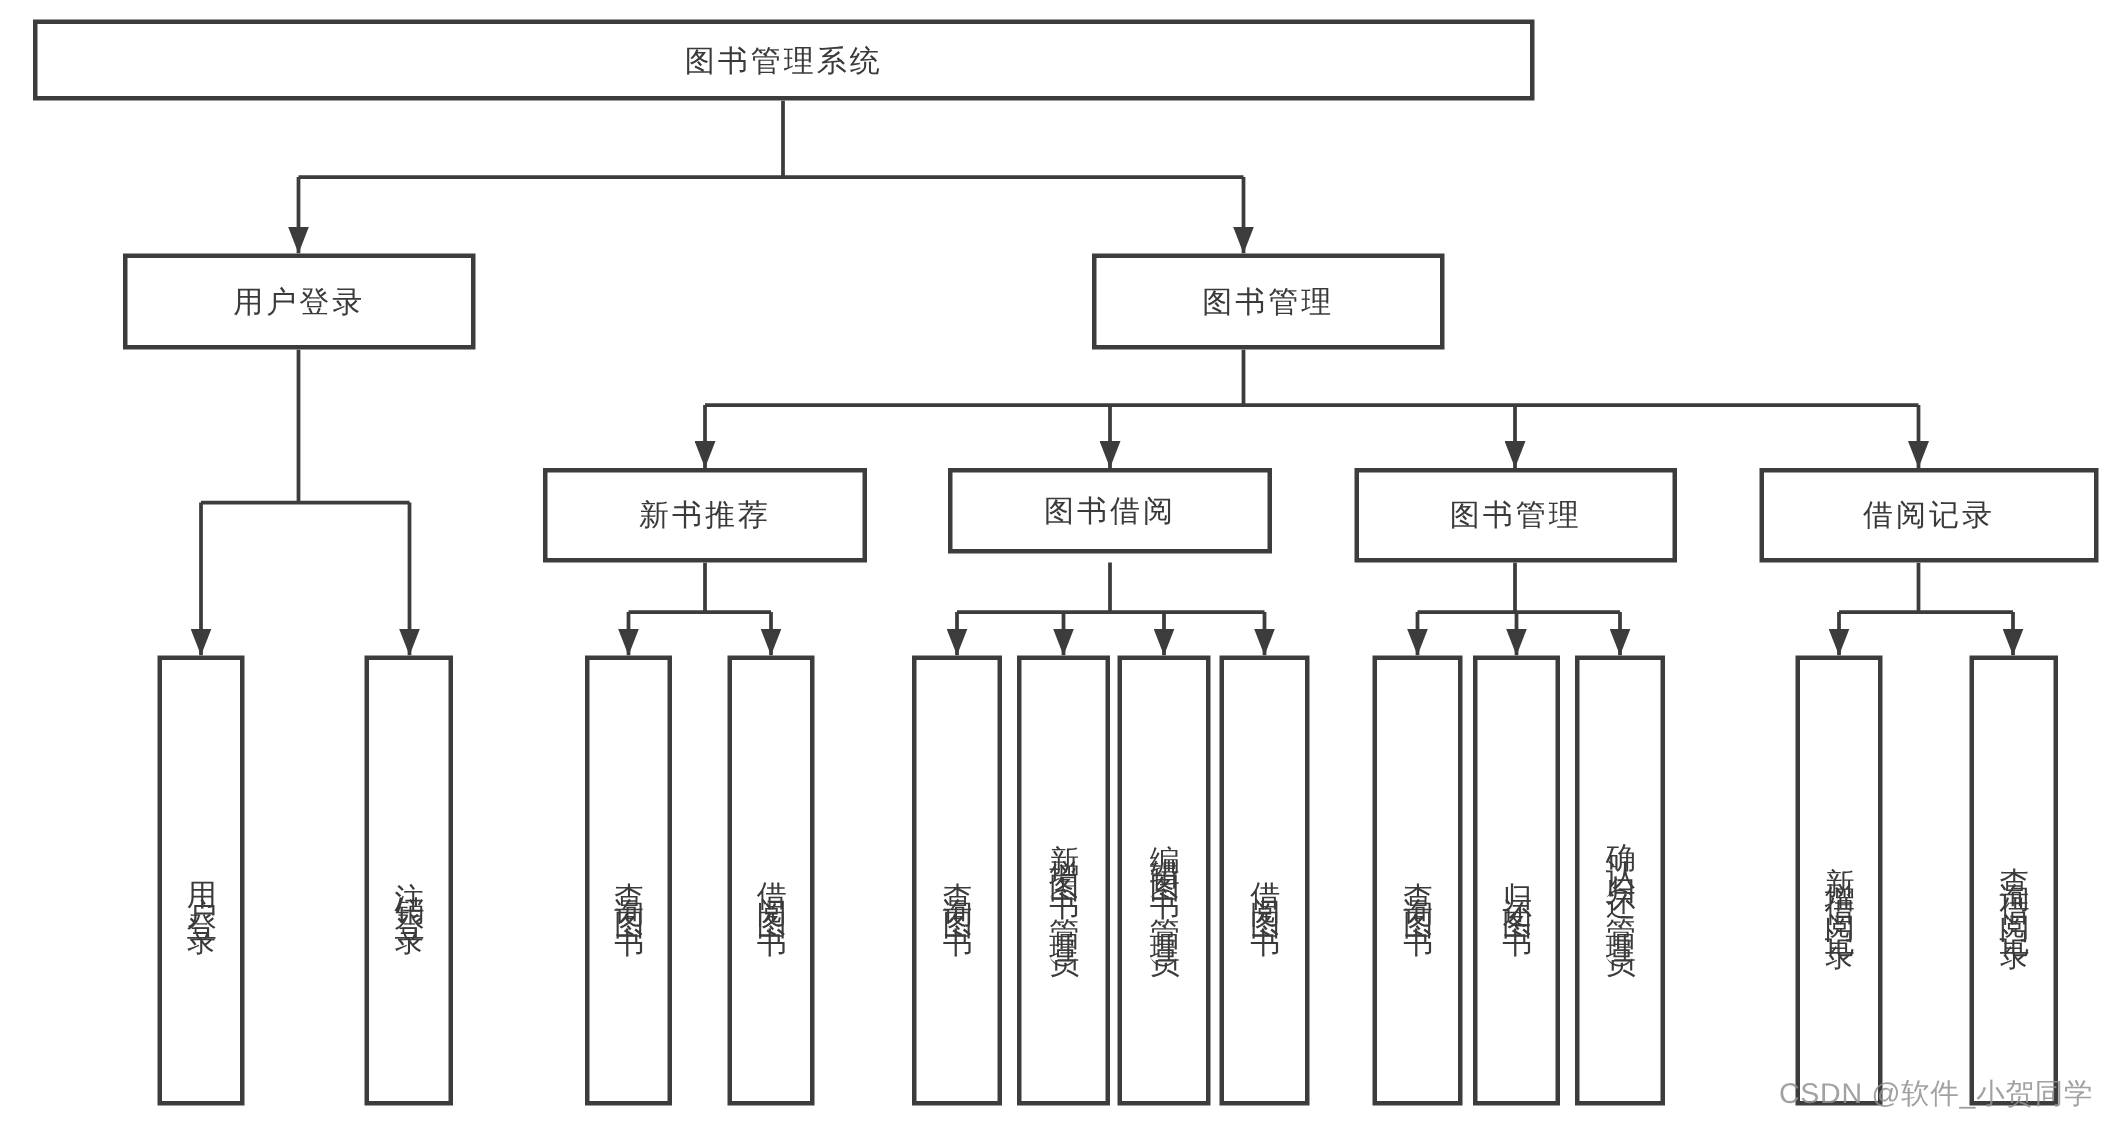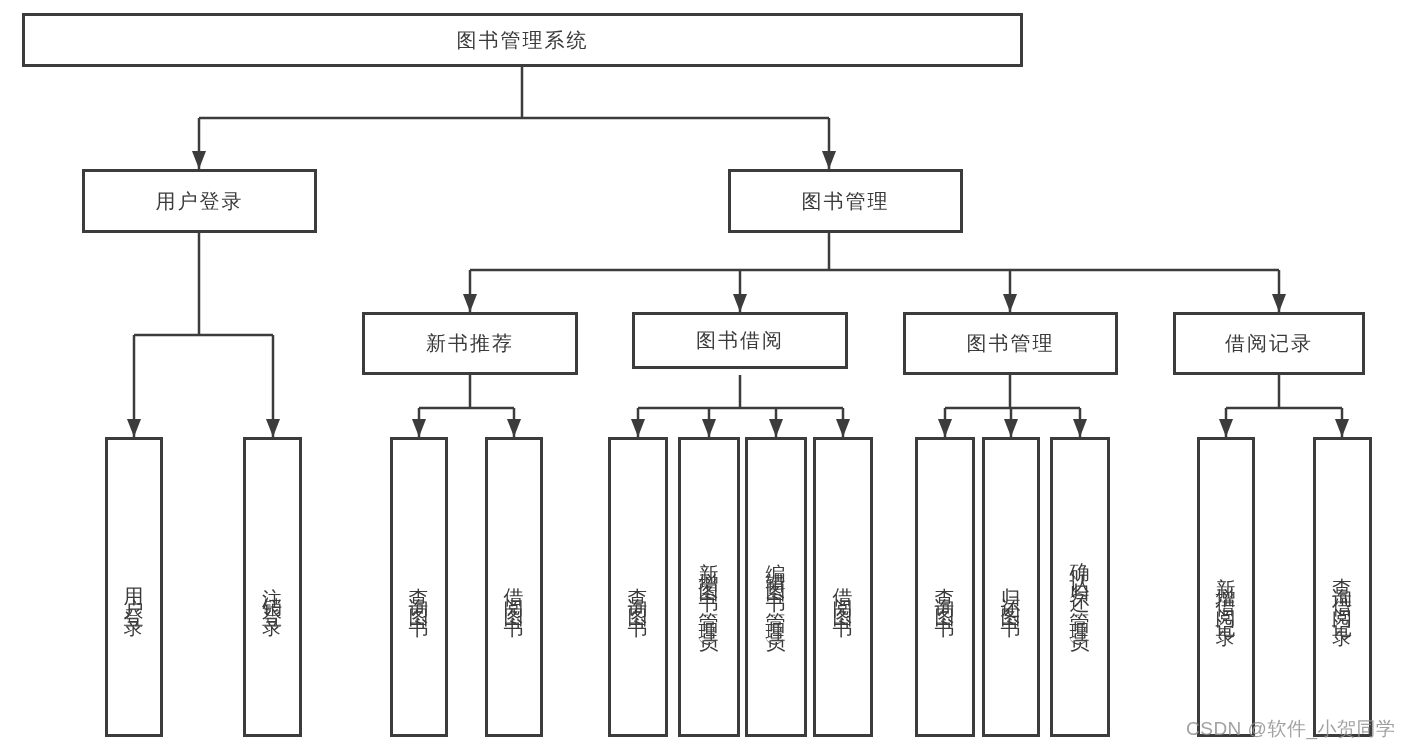--- a/index.html
+++ b/index.html
@@ -81,21 +81,21 @@
 
   <div class="box" style="left:362px;top:312px;width:216px;height:63px;">
     <span class="h-label">新书推荐</span>
   </div>
   <div class="box" style="left:632px;top:312px;width:216px;height:57px;">
     <span class="h-label">图书借阅</span>
   </div>
   <div class="box" style="left:903px;top:312px;width:215px;height:63px;">
     <span class="h-label">图书管理</span>
   </div>
-  <div class="box" style="left:1173px;top:312px;width:192px;height:63px;">
+  <div class="box" style="left:1173px;top:312px;width:226px;height:63px;">
     <span class="h-label">借阅记录</span>
   </div>
 
   <div class="box leaf" style="left:105px;top:437px;width:58px;height:300px;">
     <span class="v-label">用户登录</span>
   </div>
   <div class="box leaf" style="left:243px;top:437px;width:59px;height:300px;">
     <span class="v-label">注销登录</span>
   </div>
   <div class="box leaf" style="left:390px;top:437px;width:58px;height:300px;">

